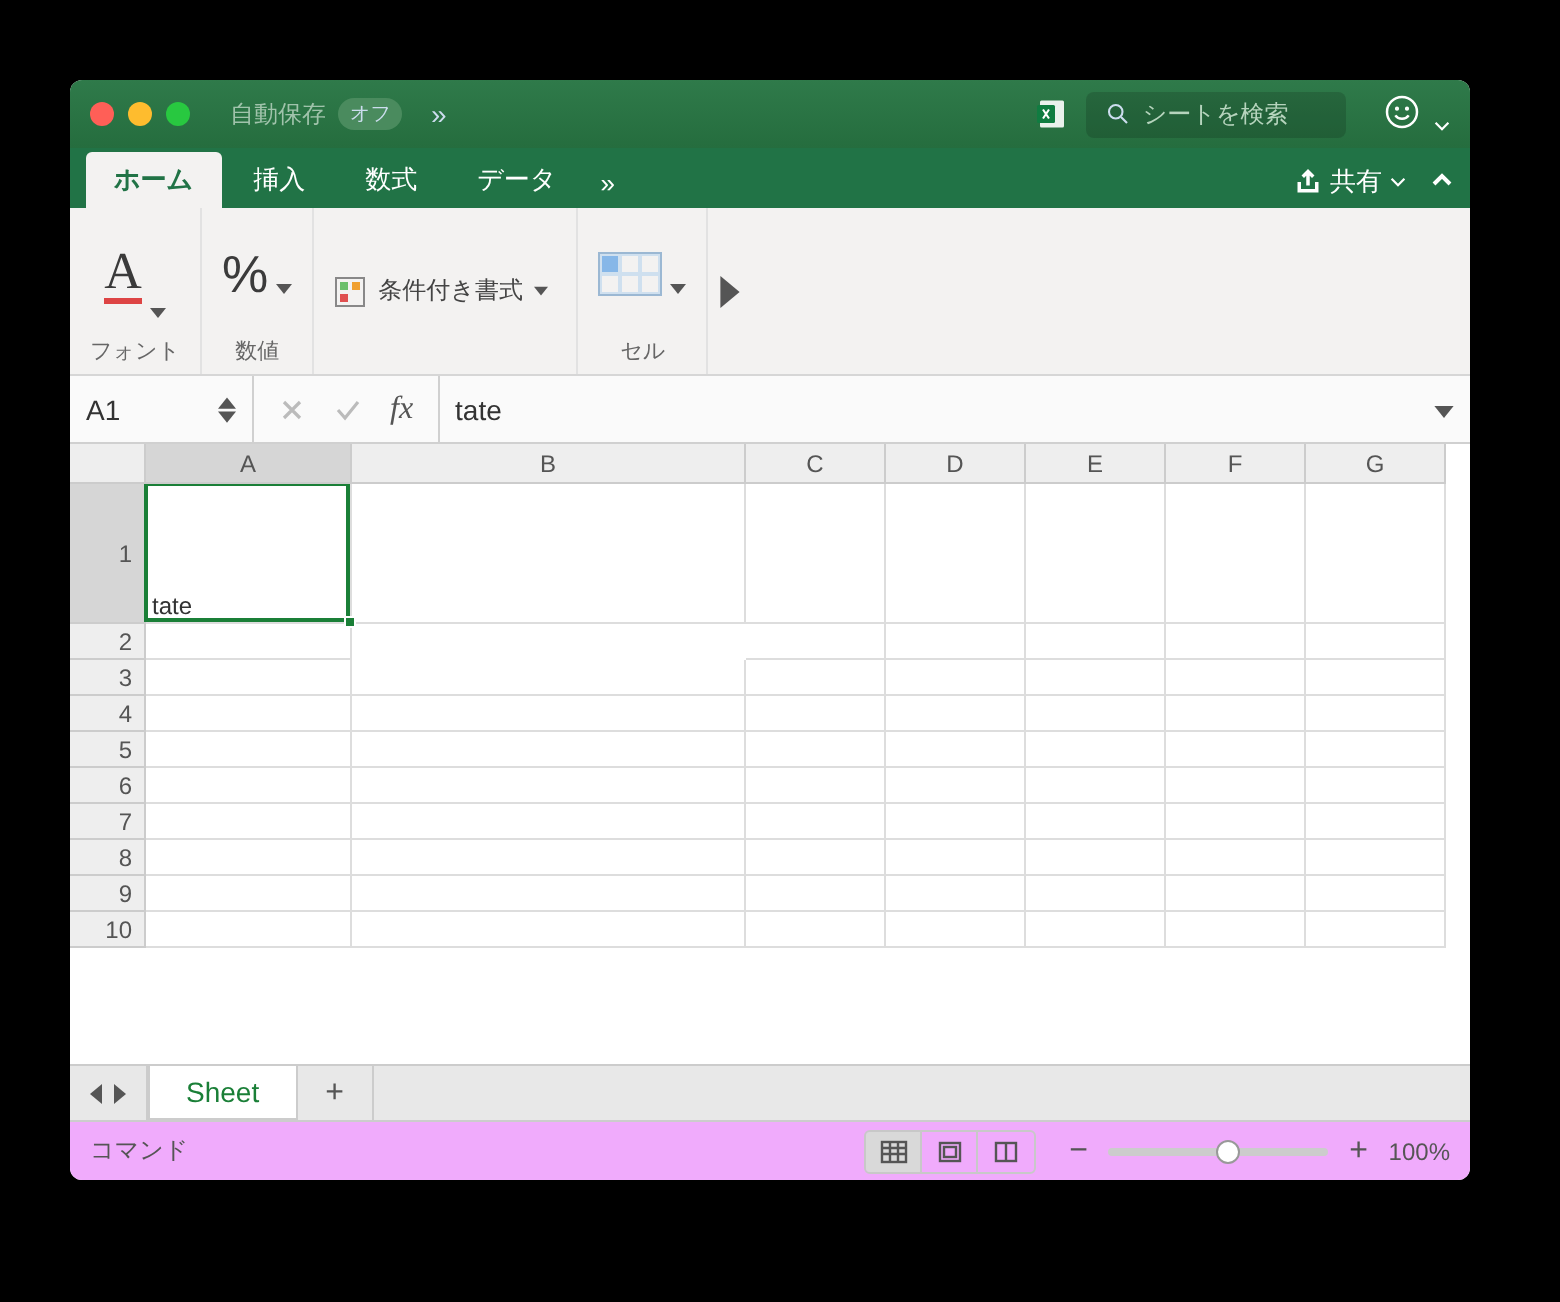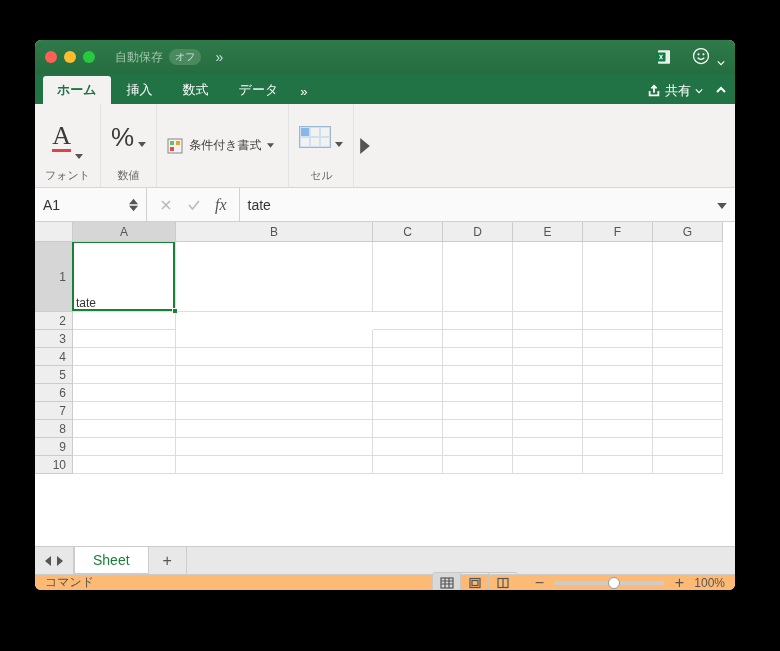--- a/index.html
+++ b/index.html
@@ -86,21 +86,21 @@
   .letterA{font-family:Georgia,serif;font-size:26px;color:#3a3a3a;line-height:1;border-bottom:3px solid #d44;}
   .align-ic{display:flex;flex-direction:column;gap:3px;align-items:center;}
   .align-ic span{display:block;background:#444;height:2px;}
   .percent-ic{font-size:26px;color:#3b3b3b;}
   .cell-ic{width:32px;height:22px;display:grid;grid-template-columns:1fr 1fr 1fr;grid-template-rows:1fr 1fr;border:1px solid #9bb8d3;}
   .cell-ic div{border:1px solid #cfe0ef;}
   .cell-ic .hl{background:#86b7e8;}
 
   
   .formula-row{height:34px;border-bottom:1px solid #d0d0d0;display:flex;align-items:center;background:#fafafa;}
-  .namebox{width:112px;height:100%;border-right:1px solid #d0d0d0;display:flex;align-items:center;padding:0 8px;font-size:14px;justify-content:space-between;}
+  .namebox{width:92px;height:100%;border-right:1px solid #d0d0d0;display:flex;align-items:center;padding:0 8px;font-size:14px;justify-content:space-between;}
   .stepper{display:flex;flex-direction:column;gap:0;}
   .stepper svg{width:9px;height:7px;fill:#555;}
   .fctrl{display:flex;align-items:center;gap:14px;padding:0 12px;color:#888;font-size:16px;}
   .fctrl svg{width:14px;height:14px;}
   .fx{font-style:italic;font-family:Georgia,serif;color:#555;}
   .fval{flex:1;padding:0 8px;border-left:1px solid #d0d0d0;height:100%;display:flex;align-items:center;font-size:14px;}
   .fcaret{padding:0 8px;color:#555;}
 
   
   .grid-wrap{flex:1;overflow:hidden;display:flex;flex-direction:column;background:#fff;}
@@ -118,21 +118,21 @@
   .sel-handle{position:absolute;width:6px;height:6px;background:#1a7f37;border:1px solid #fff;}
 
   
   .sheetbar{height:28px;border-top:1px solid #ccc;background:#e8e8e8;display:flex;align-items:stretch;}
   .sheet-nav{display:flex;align-items:center;gap:2px;padding:0 8px;border-right:1px solid #ccc;}
   .sheet-nav svg{width:10px;height:10px;fill:#555;}
   .sheet-tab{background:#fff;border:1px solid #ccc;border-top:none;padding:4px 18px;font-size:14px;color:#1a7f37;display:flex;align-items:center;}
   .sheet-add{padding:4px 14px;display:flex;align-items:center;color:#555;font-size:16px;border-right:1px solid #ccc;}
 
   
-  .statusbar{height:16px;border-top:1px solid #ccc;background:#fdba74;display:flex;align-items:center;padding:0 10px;font-size:12px;color:#555;}
+  .statusbar{height:30px;border-top:1px solid #ccc;background:#f0abfc;display:flex;align-items:center;padding:0 10px;font-size:12px;color:#555;}
   .viewbtns{margin-left:auto;display:flex;gap:0;border:1px solid #c8c8c8;border-radius:3px;overflow:hidden;}
   .viewbtn{width:28px;height:20px;display:flex;align-items:center;justify-content:center;border-right:1px solid #c8c8c8;}
   .viewbtn:last-child{border-right:none;}
   .viewbtn.active{background:#d9d9d9;}
   .viewbtn svg{width:14px;height:12px;stroke:#555;fill:none;stroke-width:1.2;}
   .zoom{display:flex;align-items:center;gap:8px;margin-left:14px;}
   .zoom-track{width:110px;height:4px;background:#ccc;border-radius:2px;position:relative;}
   .zoom-thumb{position:absolute;top:-4px;left:54px;width:12px;height:12px;background:#fff;border:1px solid #999;border-radius:50%;}
   .zoom-pm{font-size:16px;color:#555;width:14px;text-align:center;}
 </style>
@@ -152,20 +152,27 @@
       <span class="autosave-toggle">オフ</span>
     </div>
     <span class="tb-more">»</span>
     <div class="tb-filler"></div>
     <div class="tb-xicon">
       <svg viewBox="0 0 24 24">
           <rect x="4" y="3" width="16" height="18" rx="1" fill="#fff" opacity=".9"></rect>
           <rect x="2" y="6" width="12" height="12" rx="1" fill="#107c41"></rect>
           <path d="M6 9l4 6M10 9l-4 6" stroke="#fff" stroke-width="1.4"></path>
         </svg>
+    </div>
+    <div class="search">
+      <svg viewBox="0 0 16 16">
+          <circle cx="6.5" cy="6.5" r="4.5" fill="none" stroke="#cde" stroke-width="1.4"></circle>
+          <line x1="10" y1="10" x2="14" y2="14" stroke="#cde" stroke-width="1.4"></line>
+        </svg>
+      <span>シートを検索</span>
     </div>
     <div class="smiley">
       <svg viewBox="0 0 24 24">
           <circle cx="12" cy="12" r="9"></circle>
           <circle cx="9" cy="10" r=".5" fill="#fff"></circle>
           <circle cx="15" cy="10" r=".5" fill="#fff"></circle>
           <path d="M8 14c1 1.5 2.5 2 4 2s3-.5 4-2"></path>
         </svg>
       <svg viewBox="0 0 10 6" style="width:8px;height:6px;margin-left:2px;">
           <path d="M1 1l4 4 4-4" fill="none" stroke="#fff" stroke-width="1.4"></path>

